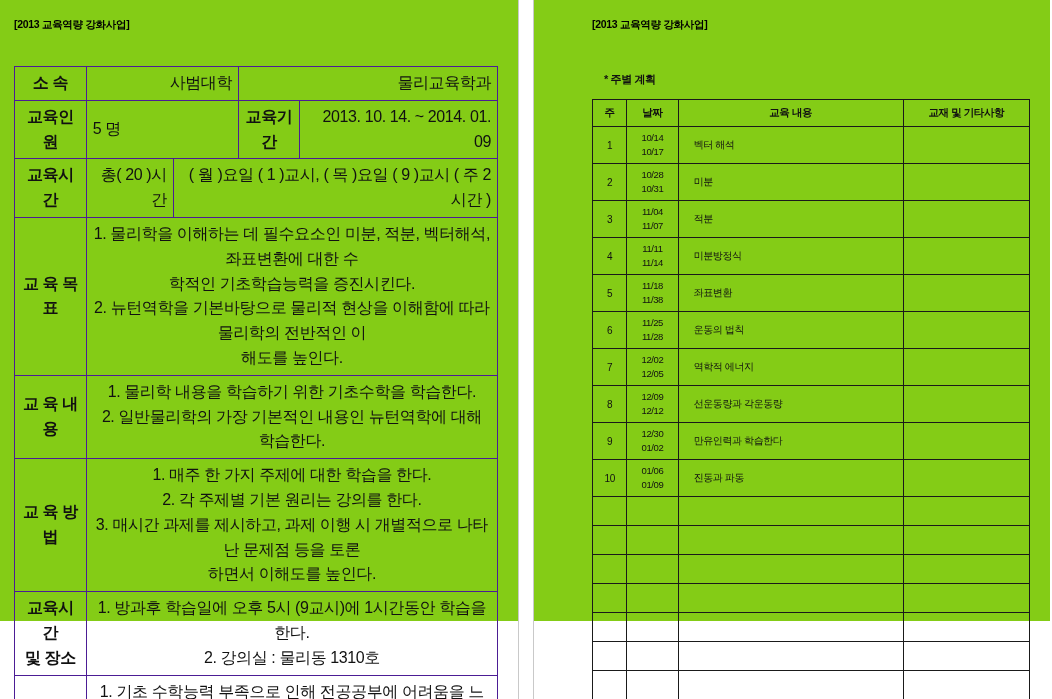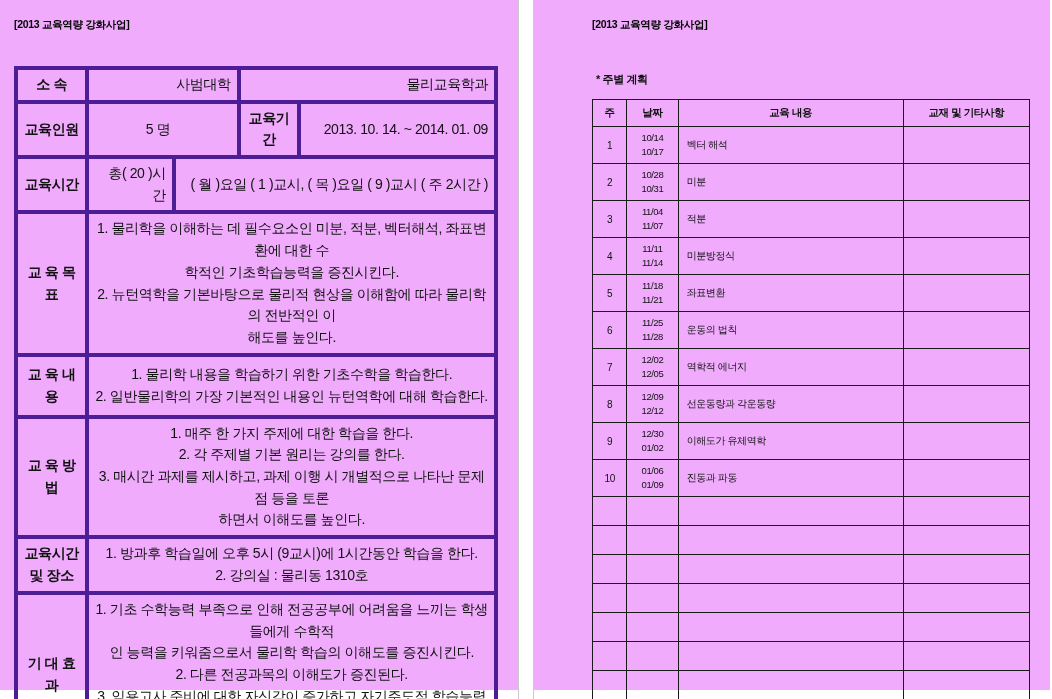--- a/index.html
+++ b/index.html
@@ -15,23 +15,23 @@
     overflow: hidden;
   }
   .page-wrap {
     position: relative;
     width: 1052px;
     height: 699px;
     display: flex;
   }
   .page {
     position: relative;
-    height: 690px;
+    height: 621px;
     box-sizing: border-box;
-    background: #f0abfc;
+    background: #84cc16;
   }
   .page-left {
     width: 518px;
     padding: 18px 20px 0 14px;
   }
   .gutter {
     width: 16px;
     height: 699px;
     background: #ffffff;
     border-left: 1px solid #c9c9c9;
@@ -57,22 +57,22 @@
     text-decoration: underline;
     text-underline-offset: 4px;
     margin: 0 0 18px 0;
   }
   table.grid {
     border-collapse: collapse;
     width: 100%;
     table-layout: fixed;
   }
   table.grid td, table.grid th {
-    border: 4px solid #4c1d95;
-    font-size: 14px;
+    border: 1px solid #4c1d95;
+    font-size: 16px;
     letter-spacing: -0.4px;
     padding: 4px 6px;
     vertical-align: middle;
     line-height: 1.55;
   }
   .lbl {
     text-align: center;
     font-weight: bold;
     letter-spacing: 1px;
   }
@@ -88,21 +88,21 @@
   .tall2 { height: 62px; }
   .tall3 { height: 78px; }
   .tall4 { height: 56px; }
   .tall5 { height: 84px; }
   .row-h { height: 26px; }
   .time-row td { height: 26px; }
   .sub-head {
     font-size: 11px;
     font-weight: bold;
     letter-spacing: -0.4px;
-    margin: 40px 0 12px 4px;
+    margin: 40px 0 12px 12px;
   }
   table.weeks {
     border-collapse: collapse;
     width: 100%;
     table-layout: fixed;
   }
   table.weeks th, table.weeks td {
     border: 1px solid #1a1a1a;
     font-size: 10px;
     letter-spacing: -0.4px;
@@ -120,21 +120,21 @@
   }
   table.weeks td.dt {
     text-align: center;
     line-height: 1.5;
     width: 46px;
     font-size: 9.5px;
     white-space: pre-line;
   }
   table.weeks td.ct {
     text-align: left;
-    padding-left: 8px;
+    padding-left: 15px;
   }
   table.weeks td.bk {
     text-align: left;
     padding-left: 7px;
   }
   table.weeks td.empty { height: 26px; }
 </style>
 </head>
 <body>
 
@@ -152,21 +152,21 @@
         <col style="width:182px">
       </colgroup>
       <tbody>
         <tr class="row-h">
           <td class="lbl">소       속</td>
           <td class="ctr" colspan="2">사범대학</td>
           <td class="ctr" colspan="2">물리교육학과</td>
         </tr>
         <tr class="row-h">
           <td class="lbl">교육인원</td>
-          <td class="ctr" colspan="2" style="text-align:center; padding-right:16px;">5 명</td>
+          <td class="ctr" colspan="2" style="text-align:left; padding-right:16px;">5 명</td>
           <td class="lbl">교육기간</td>
           <td class="ctr">2013. 10. 14. ~ 2014. 01. 09</td>
         </tr>
         <tr class="time-row">
           <td class="lbl">교육시간</td>
           <td class="ctr">총( 20 )시간</td>
           <td class="ctr" colspan="3">( 월 )요일 ( 1 )교시, ( 목 )요일 ( 9 )교시 ( 주 2시간 )</td>
         </tr>
         <tr class="tall">
           <td class="lbl">교 육 목 표</td>
@@ -251,21 +251,21 @@
         <tr>
           <td class="wk">4</td>
           <td class="dt">11/11
 11/14</td>
           <td class="ct">미분방정식</td>
           <td class="bk"></td>
         </tr>
         <tr>
           <td class="wk">5</td>
           <td class="dt">11/18
-11/21</td>
+11/38</td>
           <td class="ct">좌표변환</td>
           <td class="bk"></td>
         </tr>
         <tr>
           <td class="wk">6</td>
           <td class="dt">11/25
 11/28</td>
           <td class="ct">운동의 법칙</td>
           <td class="bk"></td>
         </tr>
@@ -280,21 +280,21 @@
           <td class="wk">8</td>
           <td class="dt">12/09
 12/12</td>
           <td class="ct">선운동량과 각운동량</td>
           <td class="bk"></td>
         </tr>
         <tr>
           <td class="wk">9</td>
           <td class="dt">12/30
 01/02</td>
-          <td class="ct">이해도가 유체역학</td>
+          <td class="ct">만유인력과 학습한다</td>
           <td class="bk"></td>
         </tr>
         <tr>
           <td class="wk">10</td>
           <td class="dt">01/06
 01/09</td>
           <td class="ct">진동과 파동</td>
           <td class="bk"></td>
         </tr>
       <tr>

